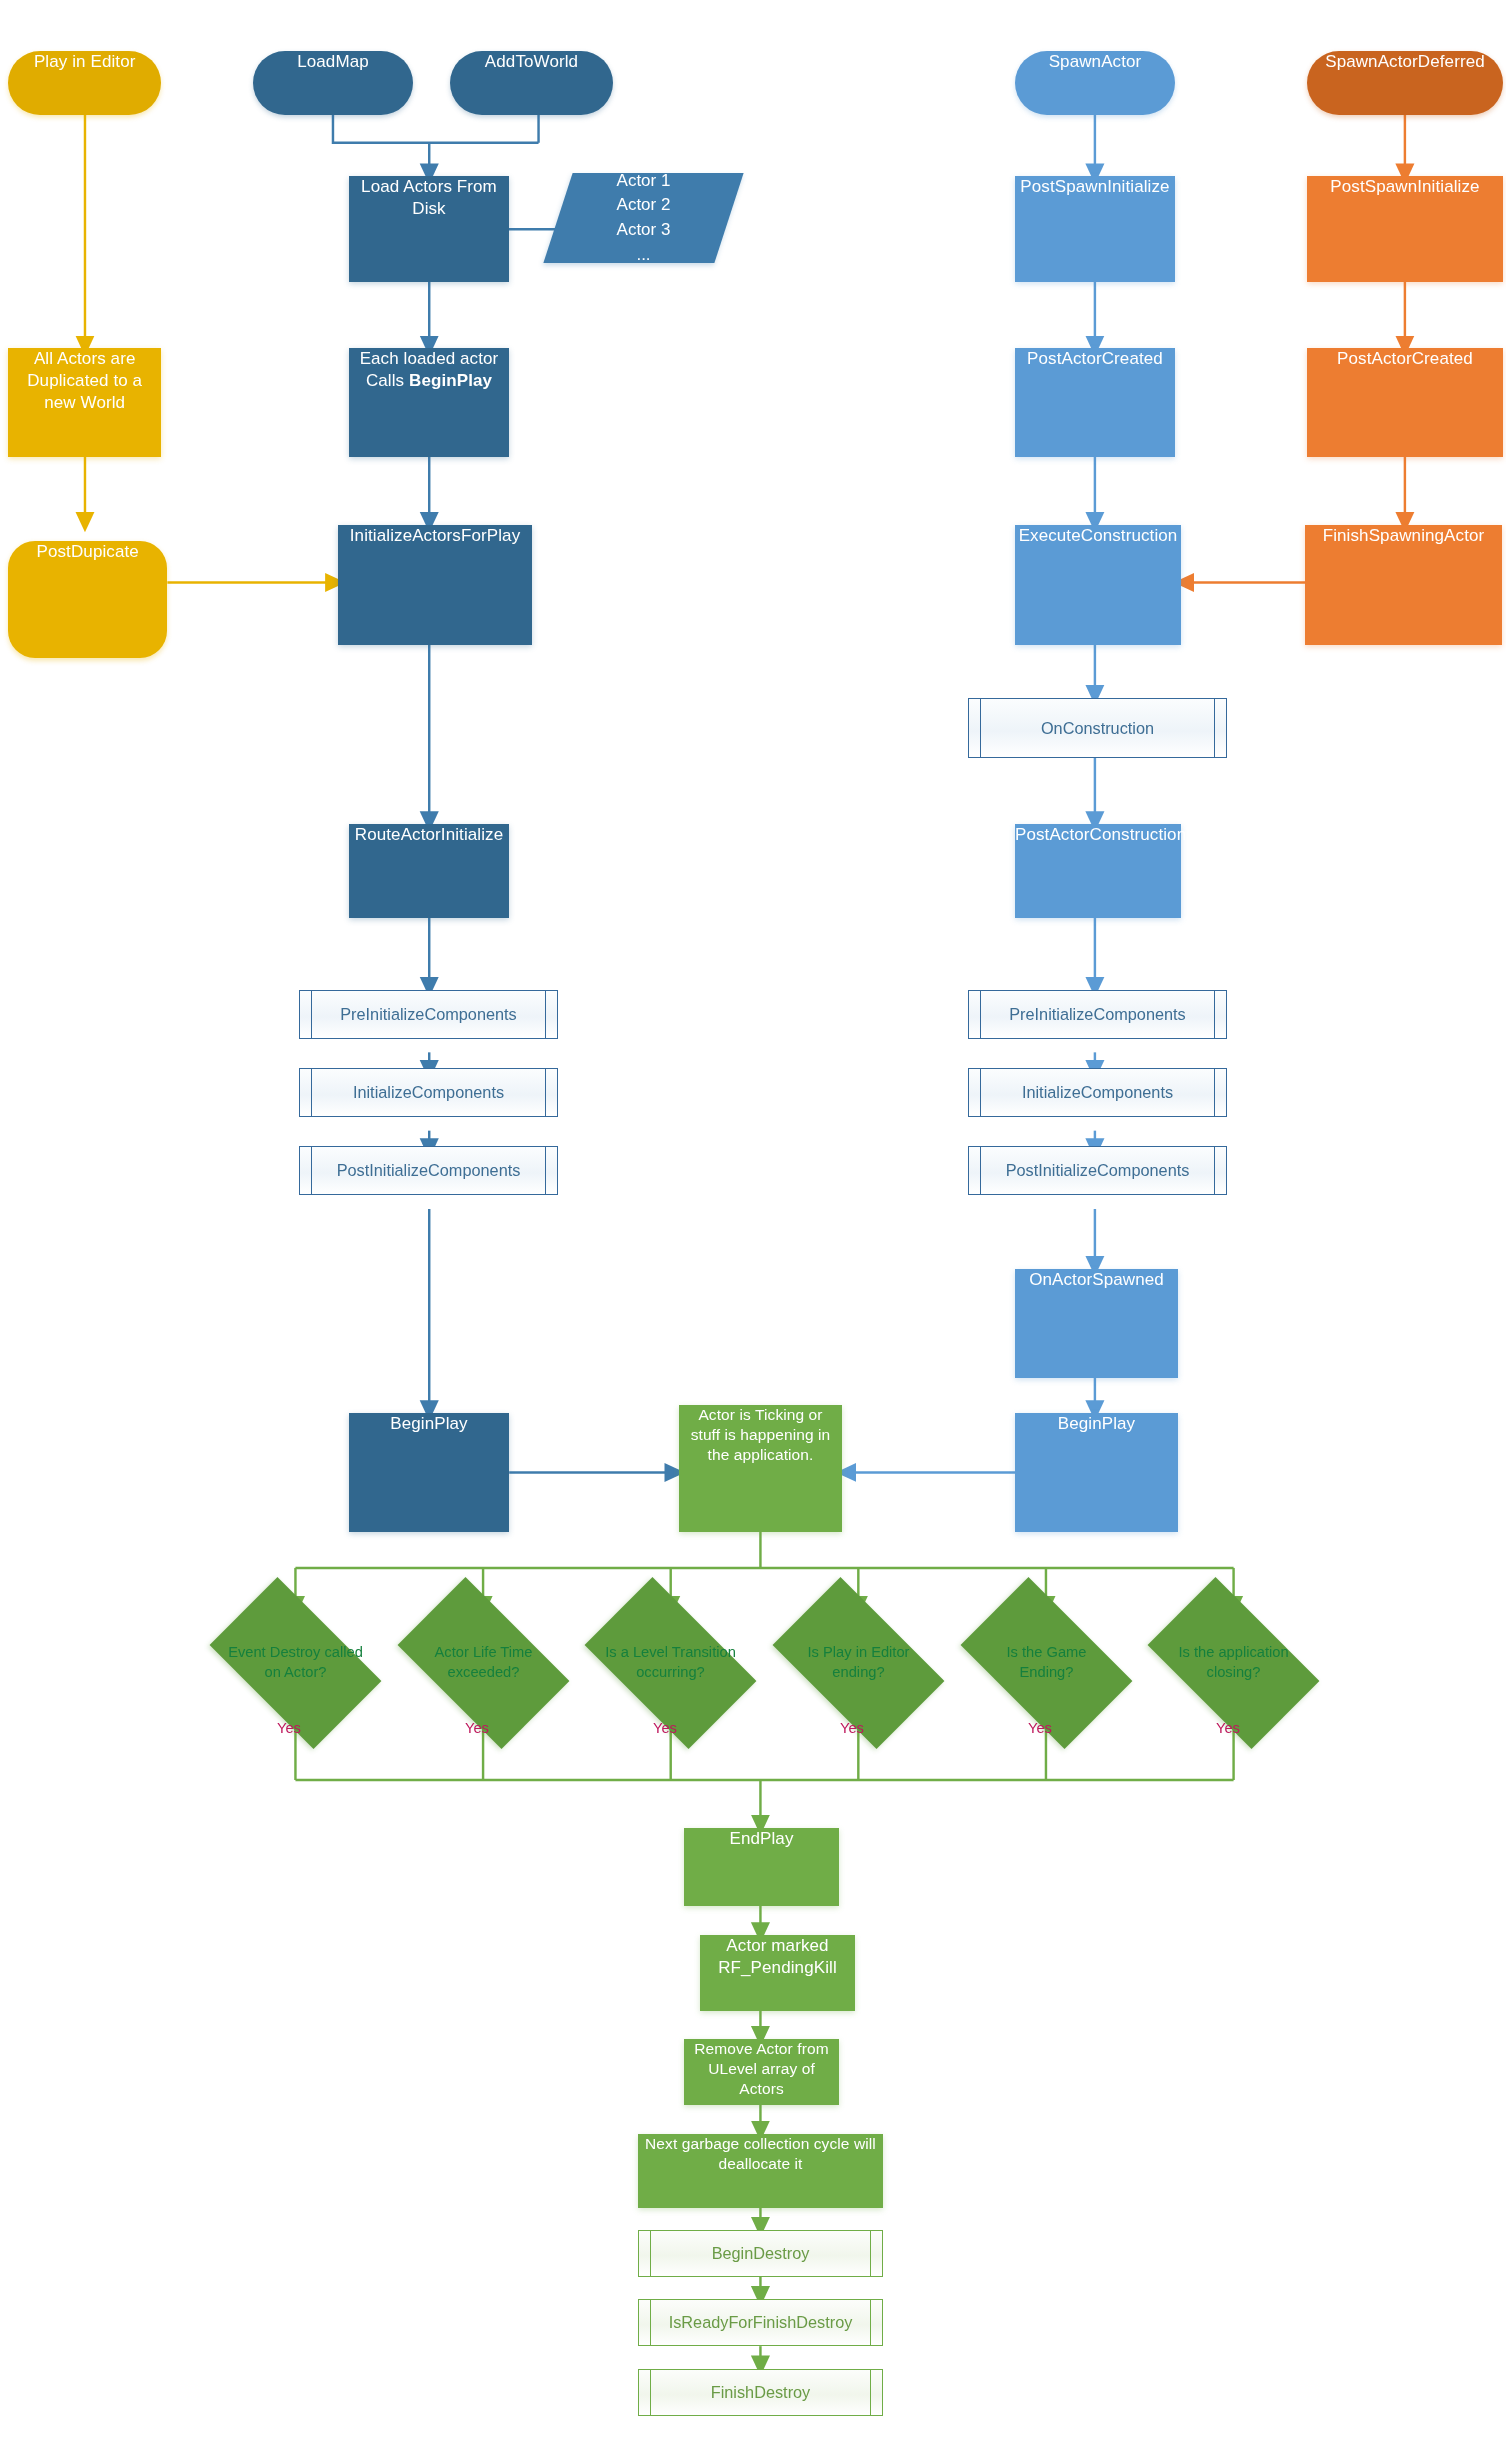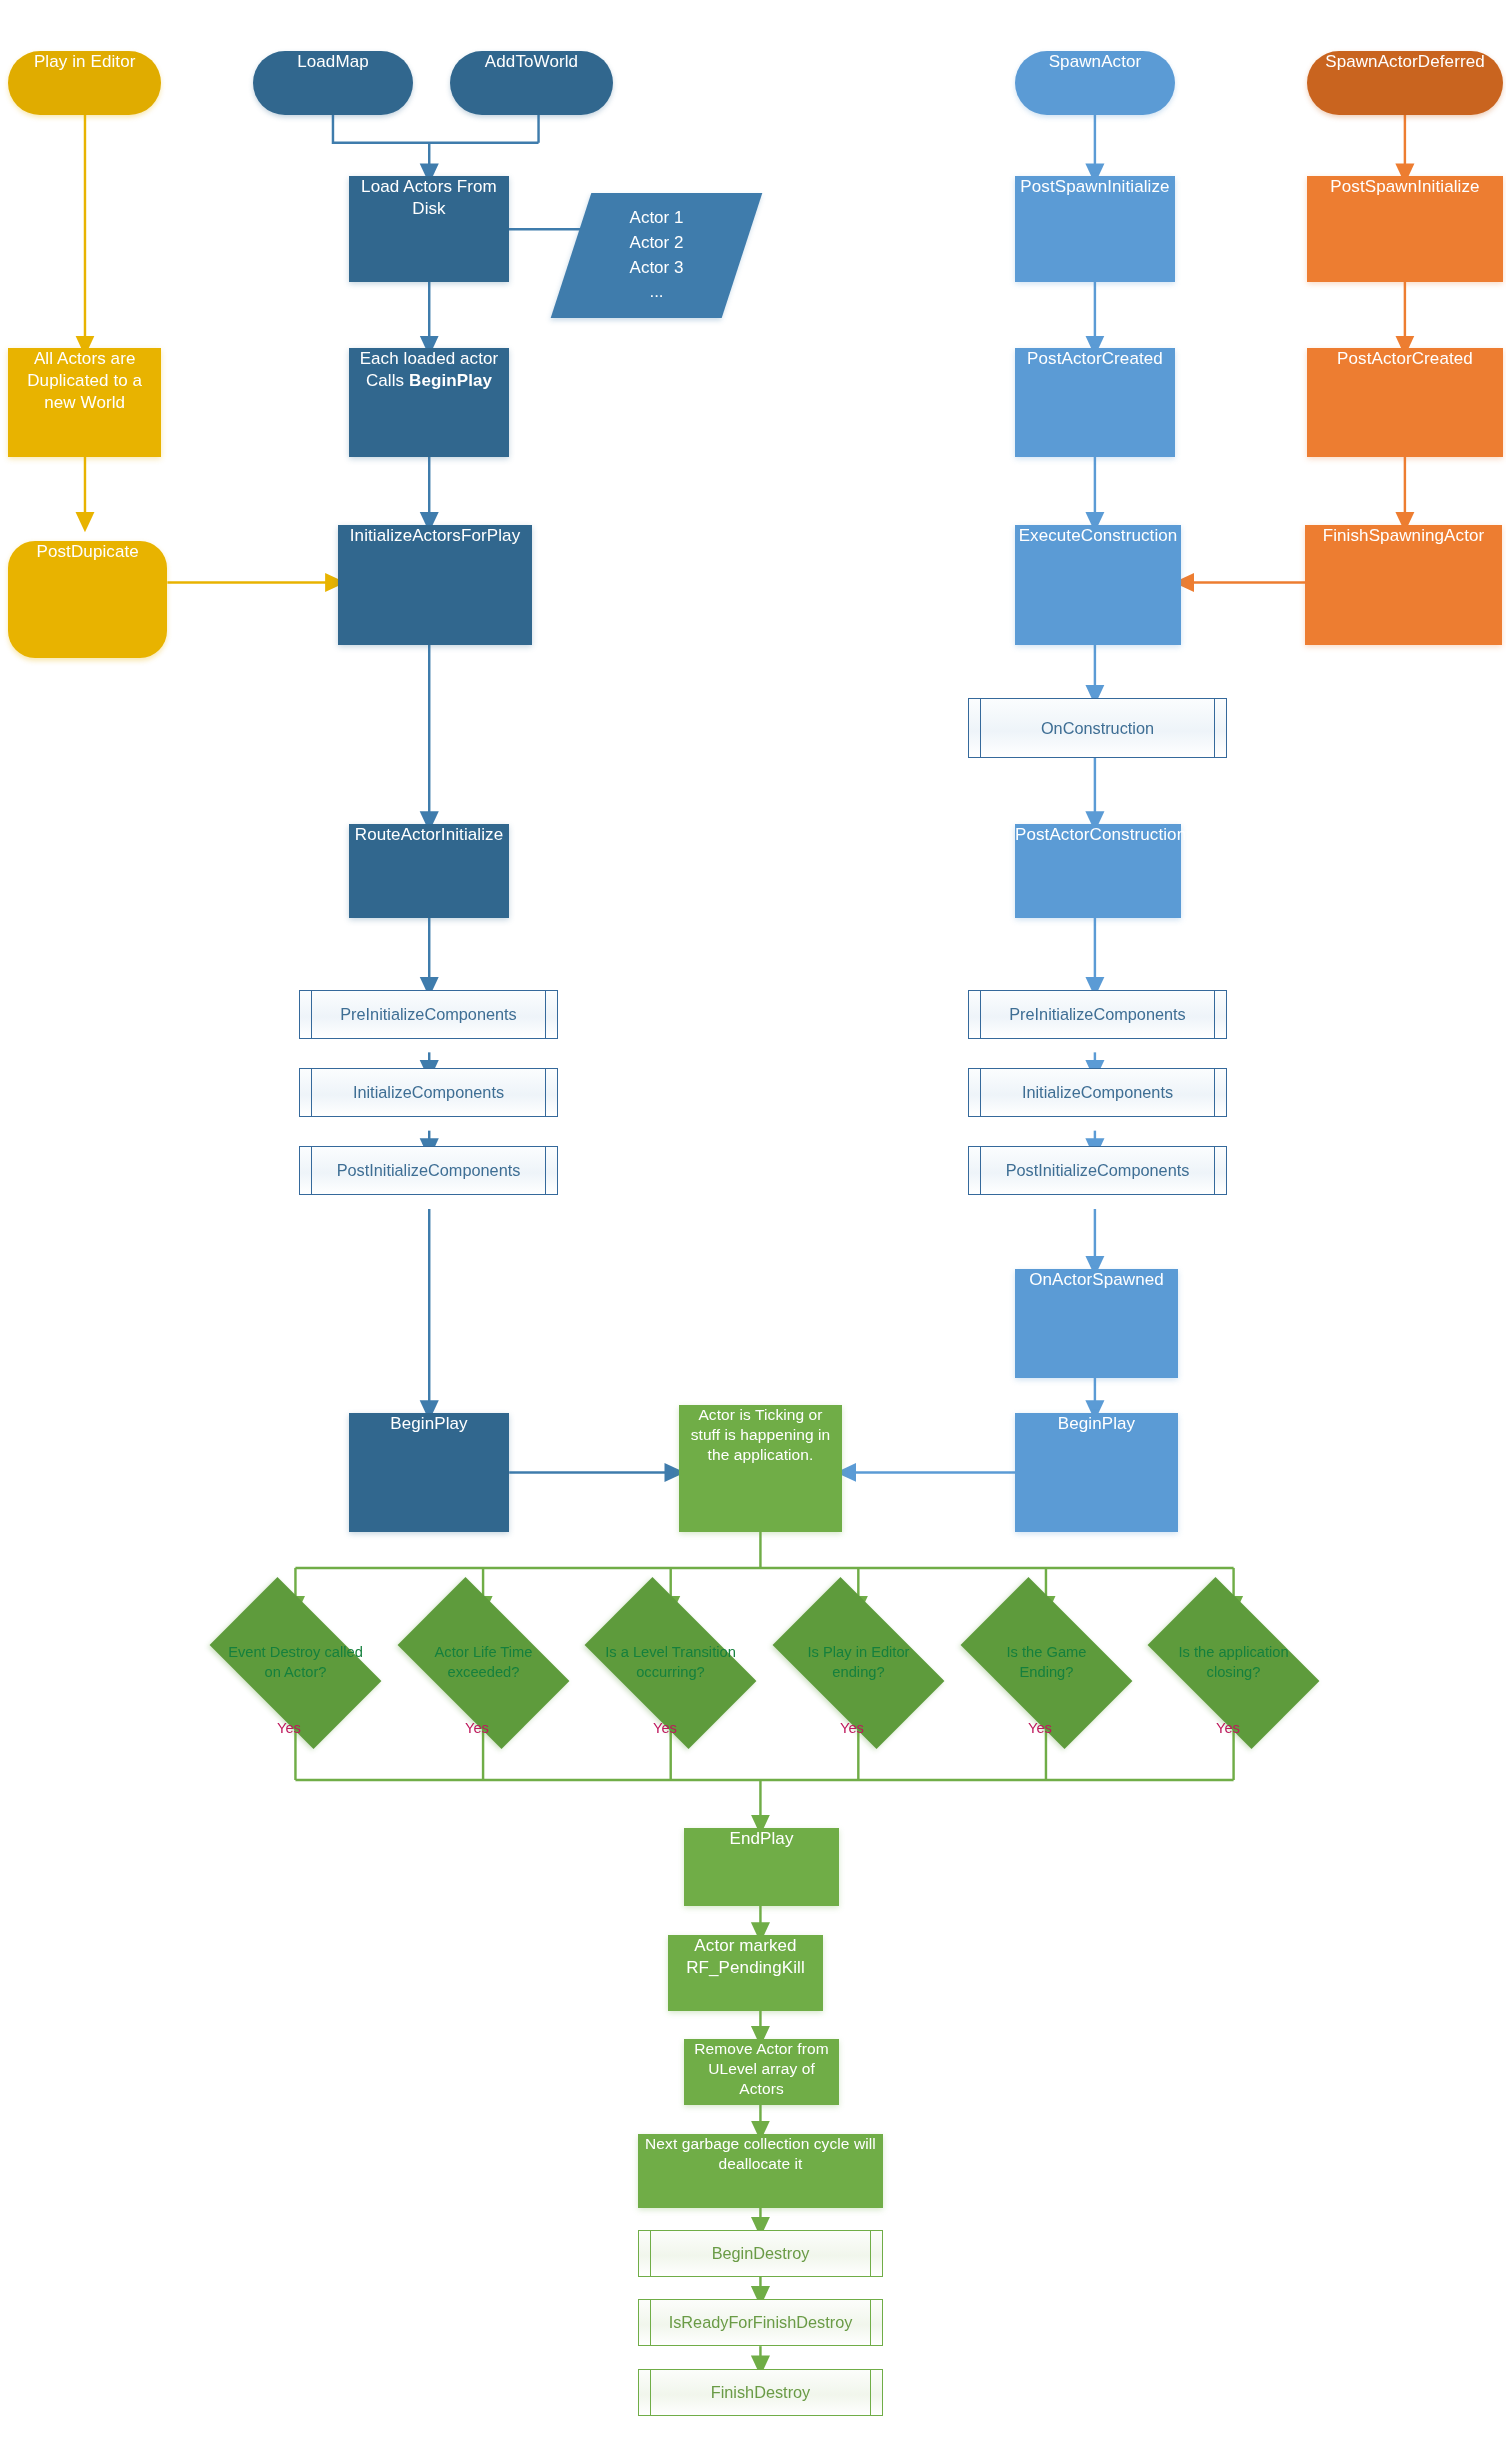--- a/index.html
+++ b/index.html
@@ -171,21 +171,21 @@
   </div>
 
   <div class="node rounded f-orange-dk" style="left:1307px;top:51px;width:196px;height:64px;">
     <span class="lbl">SpawnActorDeferred</span>
   </div>
 
   <div class="node f-dblue" style="left:349px;top:176px;width:160px;height:106px;">
     <span class="lbl">Load Actors From Disk</span>
   </div>
 
-  <div class="data-shape" style="left:571px;top:173px;width:171px;height:125px;margin-top:20px;">
+  <div class="data-shape" style="left:558px;top:173px;width:171px;height:90px;">
     <span class="skew"></span>
     <span class="txt">
       <span>Actor 1</span><br>
       <span>Actor 2</span><br>
       <span>Actor 3</span><br>
       <span>...</span>
     </span>
   </div>
 
   <div class="node f-lblue" style="left:1015px;top:176px;width:160px;height:106px;">
@@ -309,21 +309,21 @@
   <div class="diamond" style="left:1160px;top:1615px;width:147px;height:96px;">
     <span class="dshape"></span>
     <span class="dtxt">Is the application closing?</span>
   </div>
   <div class="edgelabel" style="left:1216px;top:1720px;">Yes</div>
 
   <div class="node f-green" style="left:684px;top:1828px;width:155px;height:78px;">
     <span class="lbl">EndPlay</span>
   </div>
 
-  <div class="node f-green" style="left:668px;top:1935px;width:155px;height:76px;">
+  <div class="node f-green" style="left:700px;top:1935px;width:155px;height:76px;">
     <span class="lbl">Actor marked RF_PendingKill</span>
   </div>
 
   <div class="node f-green" style="left:684px;top:2039px;width:155px;height:66px;font-size:15.5px;">
     <span class="lbl">Remove Actor from ULevel array of Actors</span>
   </div>
 
   <div class="node f-green" style="left:638px;top:2134px;width:245px;height:74px;font-size:15.5px;">
     <span class="lbl">Next garbage collection cycle will deallocate it</span>
   </div>

